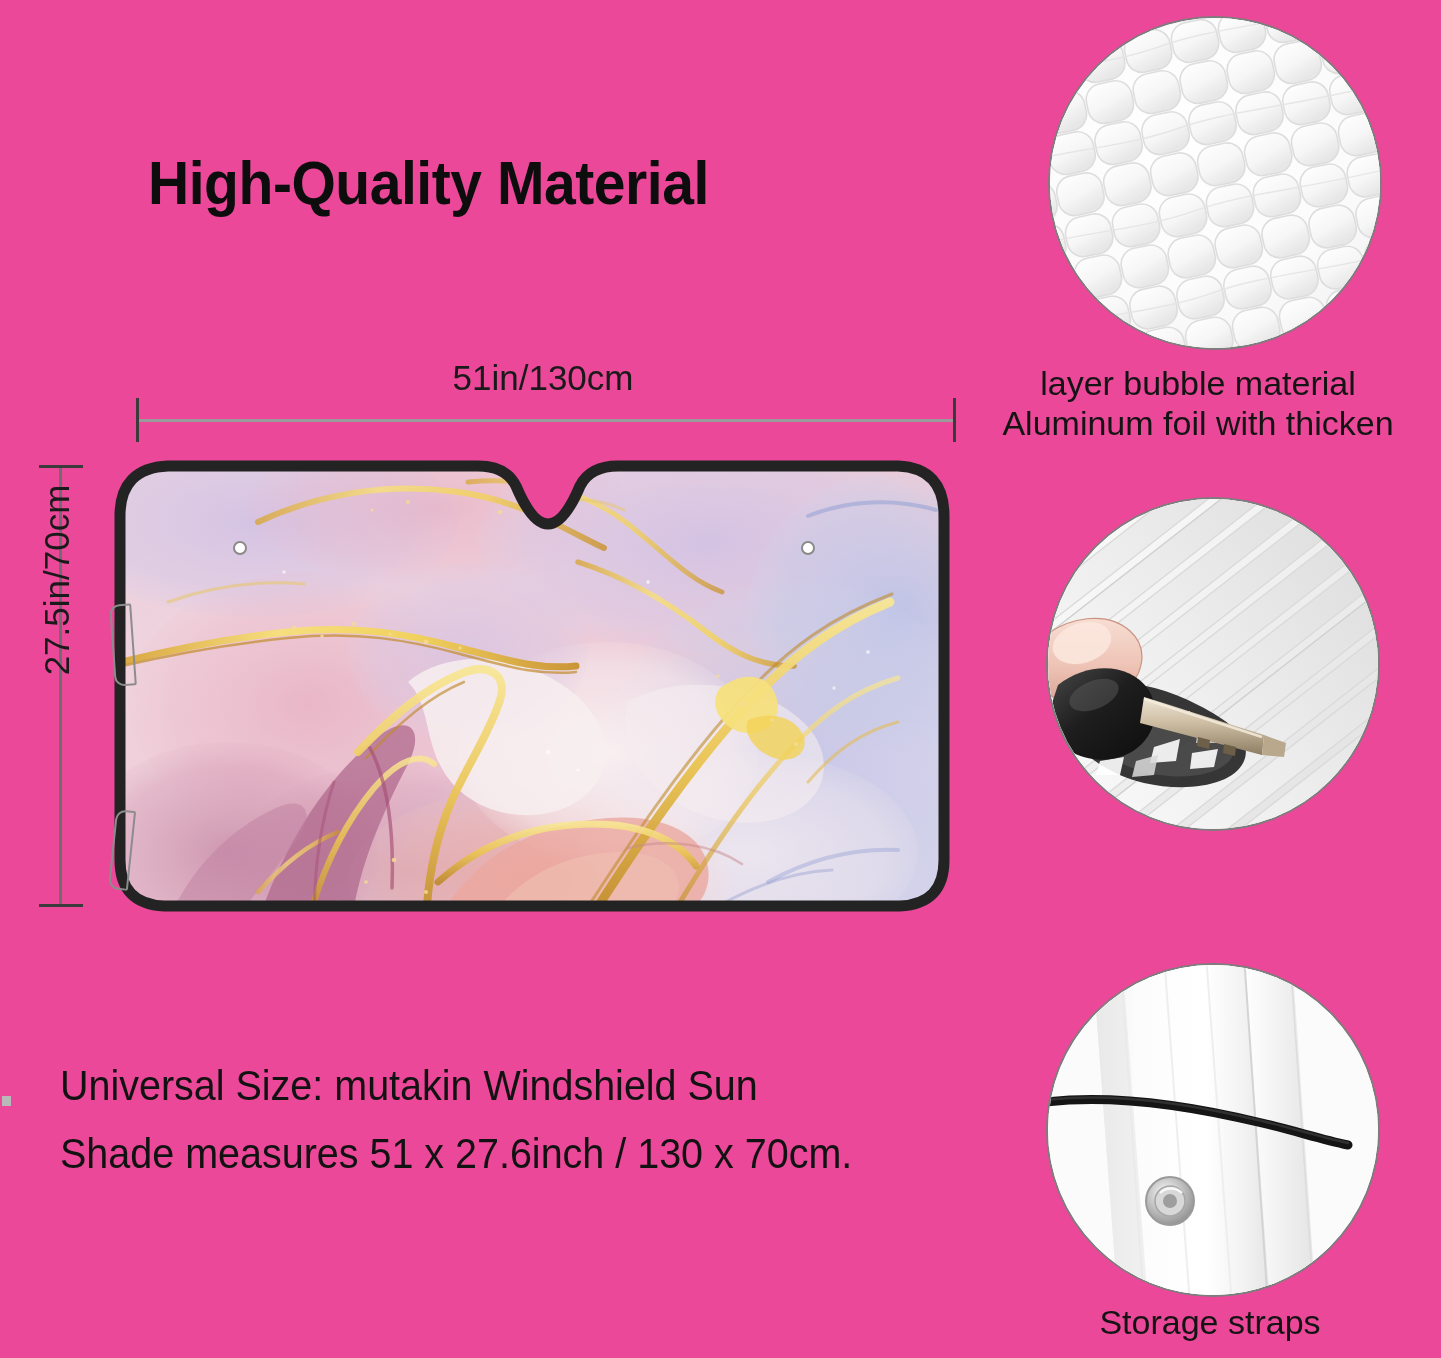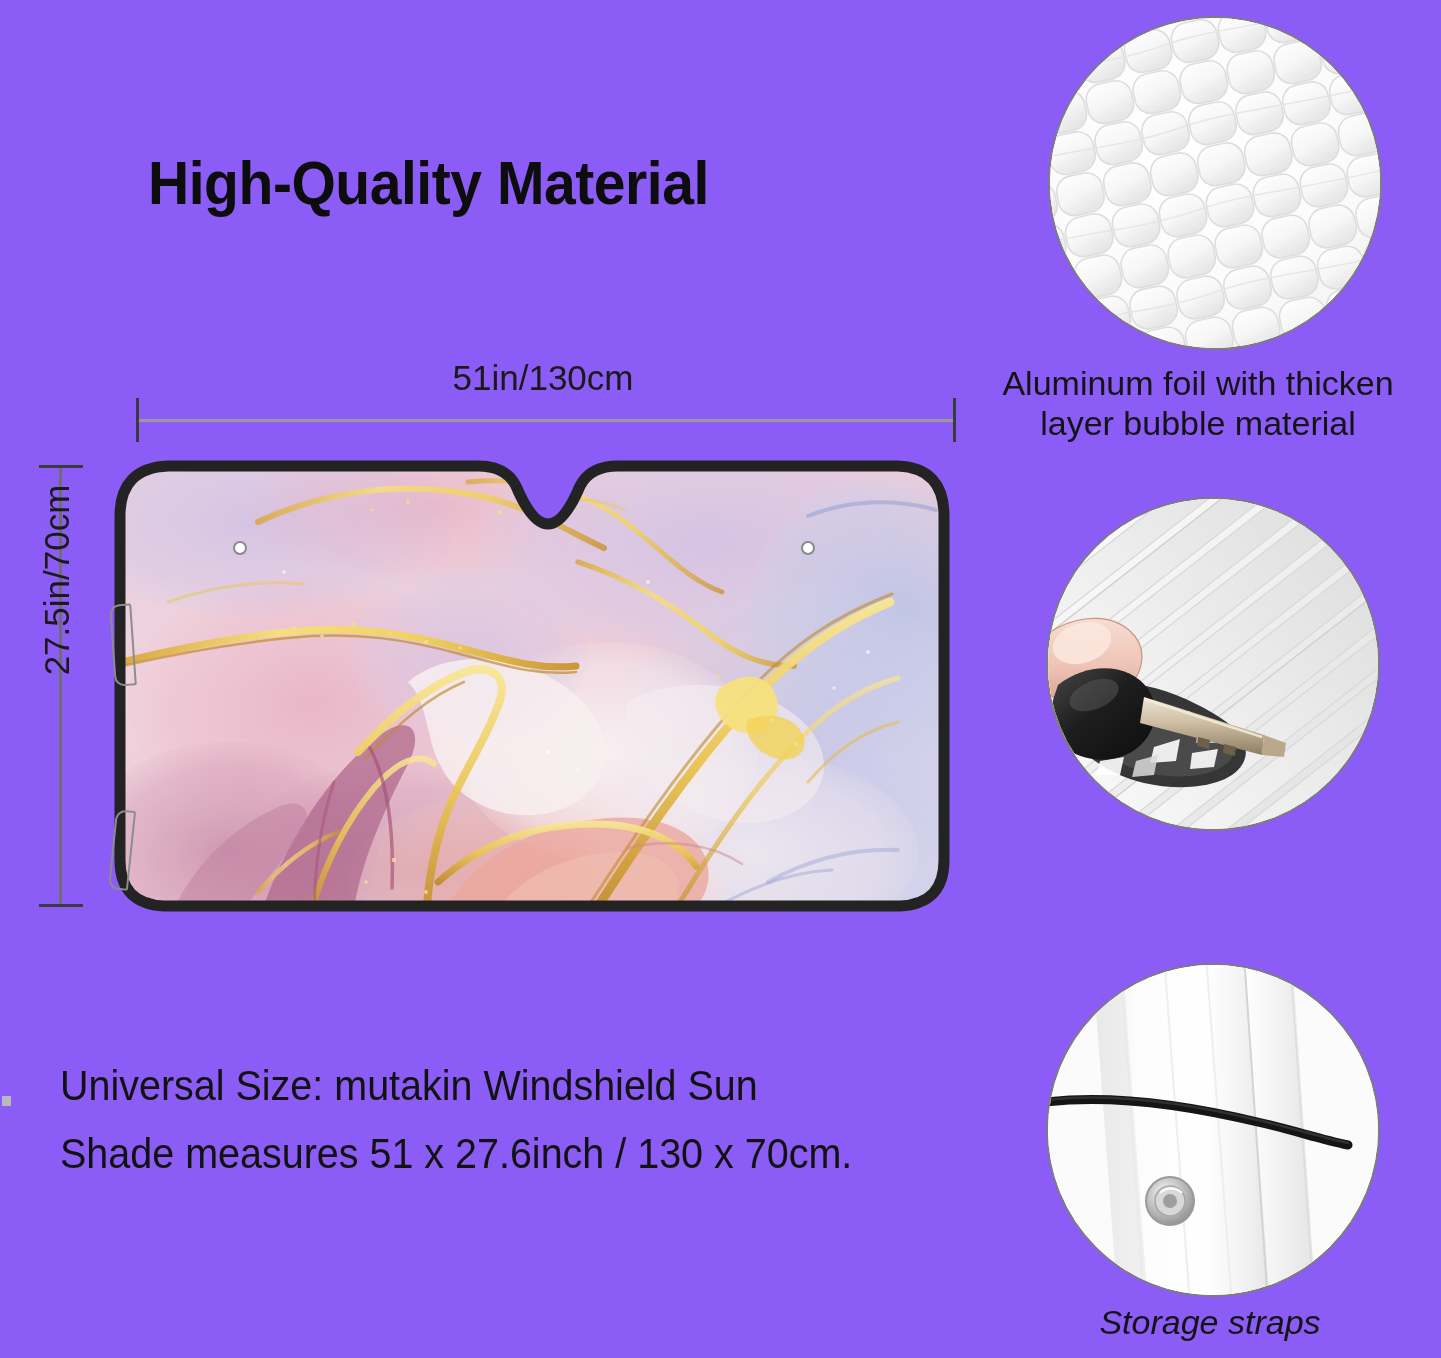--- a/index.html
+++ b/index.html
@@ -4,21 +4,21 @@
 <style>
   html, body {
     margin: 0;
     padding: 0;
     background: #ffffff;
   }
   #page {
     position: relative;
     width: 1441px;
     height: 1358px;
-    background: #8b5cf6;
+    background: #ec4899;
     overflow: hidden;
     font-family: "Liberation Sans", "DejaVu Sans", sans-serif;
     color: #111111;
   }
 
   
   #headline {
     position: absolute;
     left: 148px;
     top: 152px;
@@ -166,21 +166,21 @@
   #feat1 { left: 1048px; top: 16px; }
   #feat1 .circle { width: 330px; height: 330px; }
   #cap1 { left: 955px; top: 363px; width: 486px; }
 
   #feat2 { left: 1046px; top: 497px; }
   #feat2 .circle { width: 330px; height: 330px; }
   #cap2 { left: 1030px; top: 847px; width: 360px; }
 
   #feat3 { left: 1046px; top: 963px; }
   #feat3 .circle { width: 330px; height: 330px; }
-  #cap3 { left: 1030px; top: 1302px; width: 360px; font-style: italic; }
+  #cap3 { left: 1030px; top: 1302px; width: 360px; }
 </style>
 </head>
 <body>
 
 <div id="page">
 
   <div id="headline">High-Quality Material</div>
 
   <div id="width-label">51in/130cm</div>
   <div id="width-line"></div>
@@ -509,22 +509,22 @@
               <path d="M -40,106 C 20,100 80,112 140,104 C 200,96 260,108 380,102"></path>
               <path d="M -40,190 C 20,184 80,196 140,188 C 200,180 260,192 380,186"></path>
               <path d="M -40,274 C 20,268 80,280 140,272 C 200,264 260,276 380,270"></path>
             </g>
           </g>
         </g>
       </svg>
     </div>
   </div>
   <div class="cap" id="cap1">
+    <div>layer bubble material</div>
     <div>Aluminum foil with thicken</div>
-    <div>layer bubble material</div>
   </div>
 
   <div class="feature" id="feat2">
     <div class="circle">
       <svg viewBox="0 0 330 330">
         <defs>
           <linearGradient id="foilBg" x1="0" y1="0" x2="1" y2="1">
             <stop offset="0%" stop-color="#fcfcfc"></stop>
             <stop offset="45%" stop-color="#f0f0f0"></stop>
             <stop offset="100%" stop-color="#e0e0e0"></stop>

